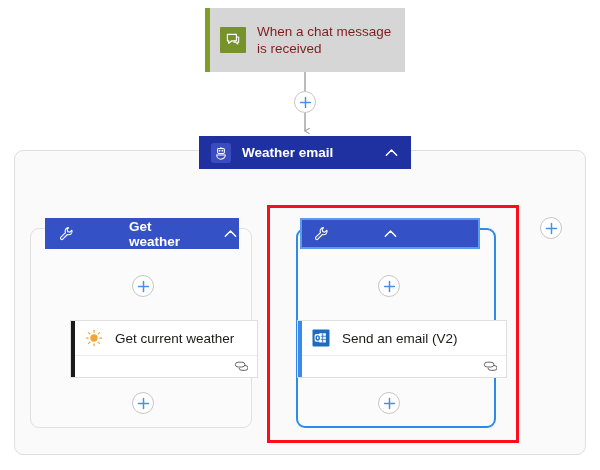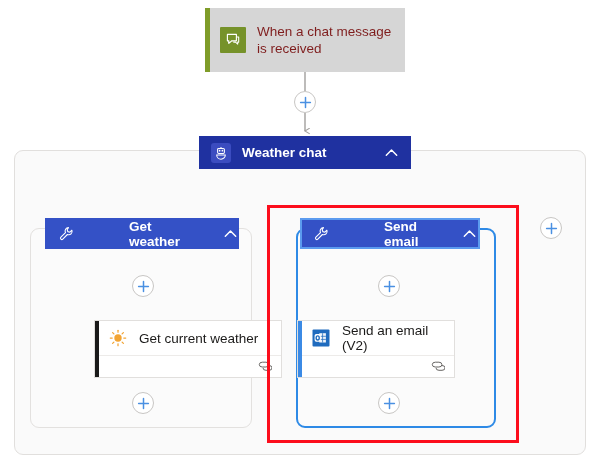--- a/index.html
+++ b/index.html
@@ -139,23 +139,23 @@
     padding-left: 14px;
     border-bottom: 1px solid #edebe9;
   }
   .action .icon { flex: 0 0 auto; margin-right: 12px; display:flex; }
   .action .label { font-size: 13.5px; color: #1b1a19; }
   .action .footer {
     height: 21px;
     display: flex; align-items: center; justify-content: flex-end;
     padding-right: 9px;
   }
-  #act-weather { left: 70px; top: 320px; width: 188px; margin-left: 24px; }
+  #act-weather { left: 70px; top: 320px; width: 188px; }
   #act-weather .accent { background: #1a1a1a; }
-  #act-email   { left: 297px; top: 320px; width: 158px; }
+  #act-email   { left: 297px; top: 320px; width: 210px; }
   #act-email .accent { background: #3b8ae5; }
 
   
   #red-box {
     position: absolute;
     left: 267px; top: 205px;
     width: 252px; height: 238px;
     border: 3px solid #fc0d1c;
     z-index: 10;
     pointer-events: none;
@@ -213,21 +213,21 @@
   <div id="agent-bar">
     <span class="tile">
       <svg width="14" height="14" viewBox="0 0 14 14">
         <rect x="3.6" y="2.4" width="6.8" height="5.0" rx="1.1" fill="none" stroke="#ffffff" stroke-width="1.05"></rect>
         <circle cx="5.6" cy="4.7" r="0.85" fill="#ffffff"></circle>
         <circle cx="8.4" cy="4.7" r="0.85" fill="#ffffff"></circle>
         <path d="M7,1.0 v1.4" stroke="#ffffff" stroke-width="1"></path>
         <path d="M2.7,8.9 h8.6 a4.3,4.3 0 0 1 -8.6,0 z" fill="none" stroke="#ffffff" stroke-width="1.05"></path>
       </svg>
     </span>
-    <span class="ttl">Weather chat</span>
+    <span class="ttl">Weather email</span>
     <span class="chev">
       <svg width="13" height="9" viewBox="0 0 13 9">
         <path d="M1.3,7.2 L6.5,1.9 L11.7,7.2" fill="none" stroke="#ffffff" stroke-width="1.45" stroke-linecap="round" stroke-linejoin="round"></path>
       </svg>
     </span>
   </div>
 
   <div class="branch" id="branch-left"></div>
 
   <div class="bhead" id="bhead-left">
@@ -290,21 +290,20 @@
 
   <div class="branch" id="branch-right"></div>
 
   <div class="bhead" id="bhead-right">
     <span class="wrench">
       <svg width="15" height="15" viewBox="0 0 15 15">
         <path d="M9.5,1.6 a3.4,3.4 0 0 0 -3.0,5.0 L1.9,11.2 a1.3,1.3 0 0 0 1.9,1.9 L8.4,8.5
                  a3.4,3.4 0 0 0 4.5,-4.3 L10.9,6.2 L8.8,5.6 L8.2,3.5 z" fill="none" stroke="#ffffff" stroke-width="1.1" stroke-linejoin="round"></path>
       </svg>
     </span>
-    <span class="ttl">Send email</span>
     <span class="chev">
       <svg width="13" height="9" viewBox="0 0 13 9">
         <path d="M1.3,7.2 L6.5,1.9 L11.7,7.2" fill="none" stroke="#ffffff" stroke-width="1.45" stroke-linecap="round" stroke-linejoin="round"></path>
       </svg>
     </span>
   </div>
 
   <div class="plus" style="left:378px; top:275px;">
     <svg width="13" height="13" viewBox="0 0 13 13">
       <path d="M6.5,1.6 V11.4 M1.6,6.5 H11.4" stroke="#4a90e2" stroke-width="1.5" stroke-linecap="round"></path>

